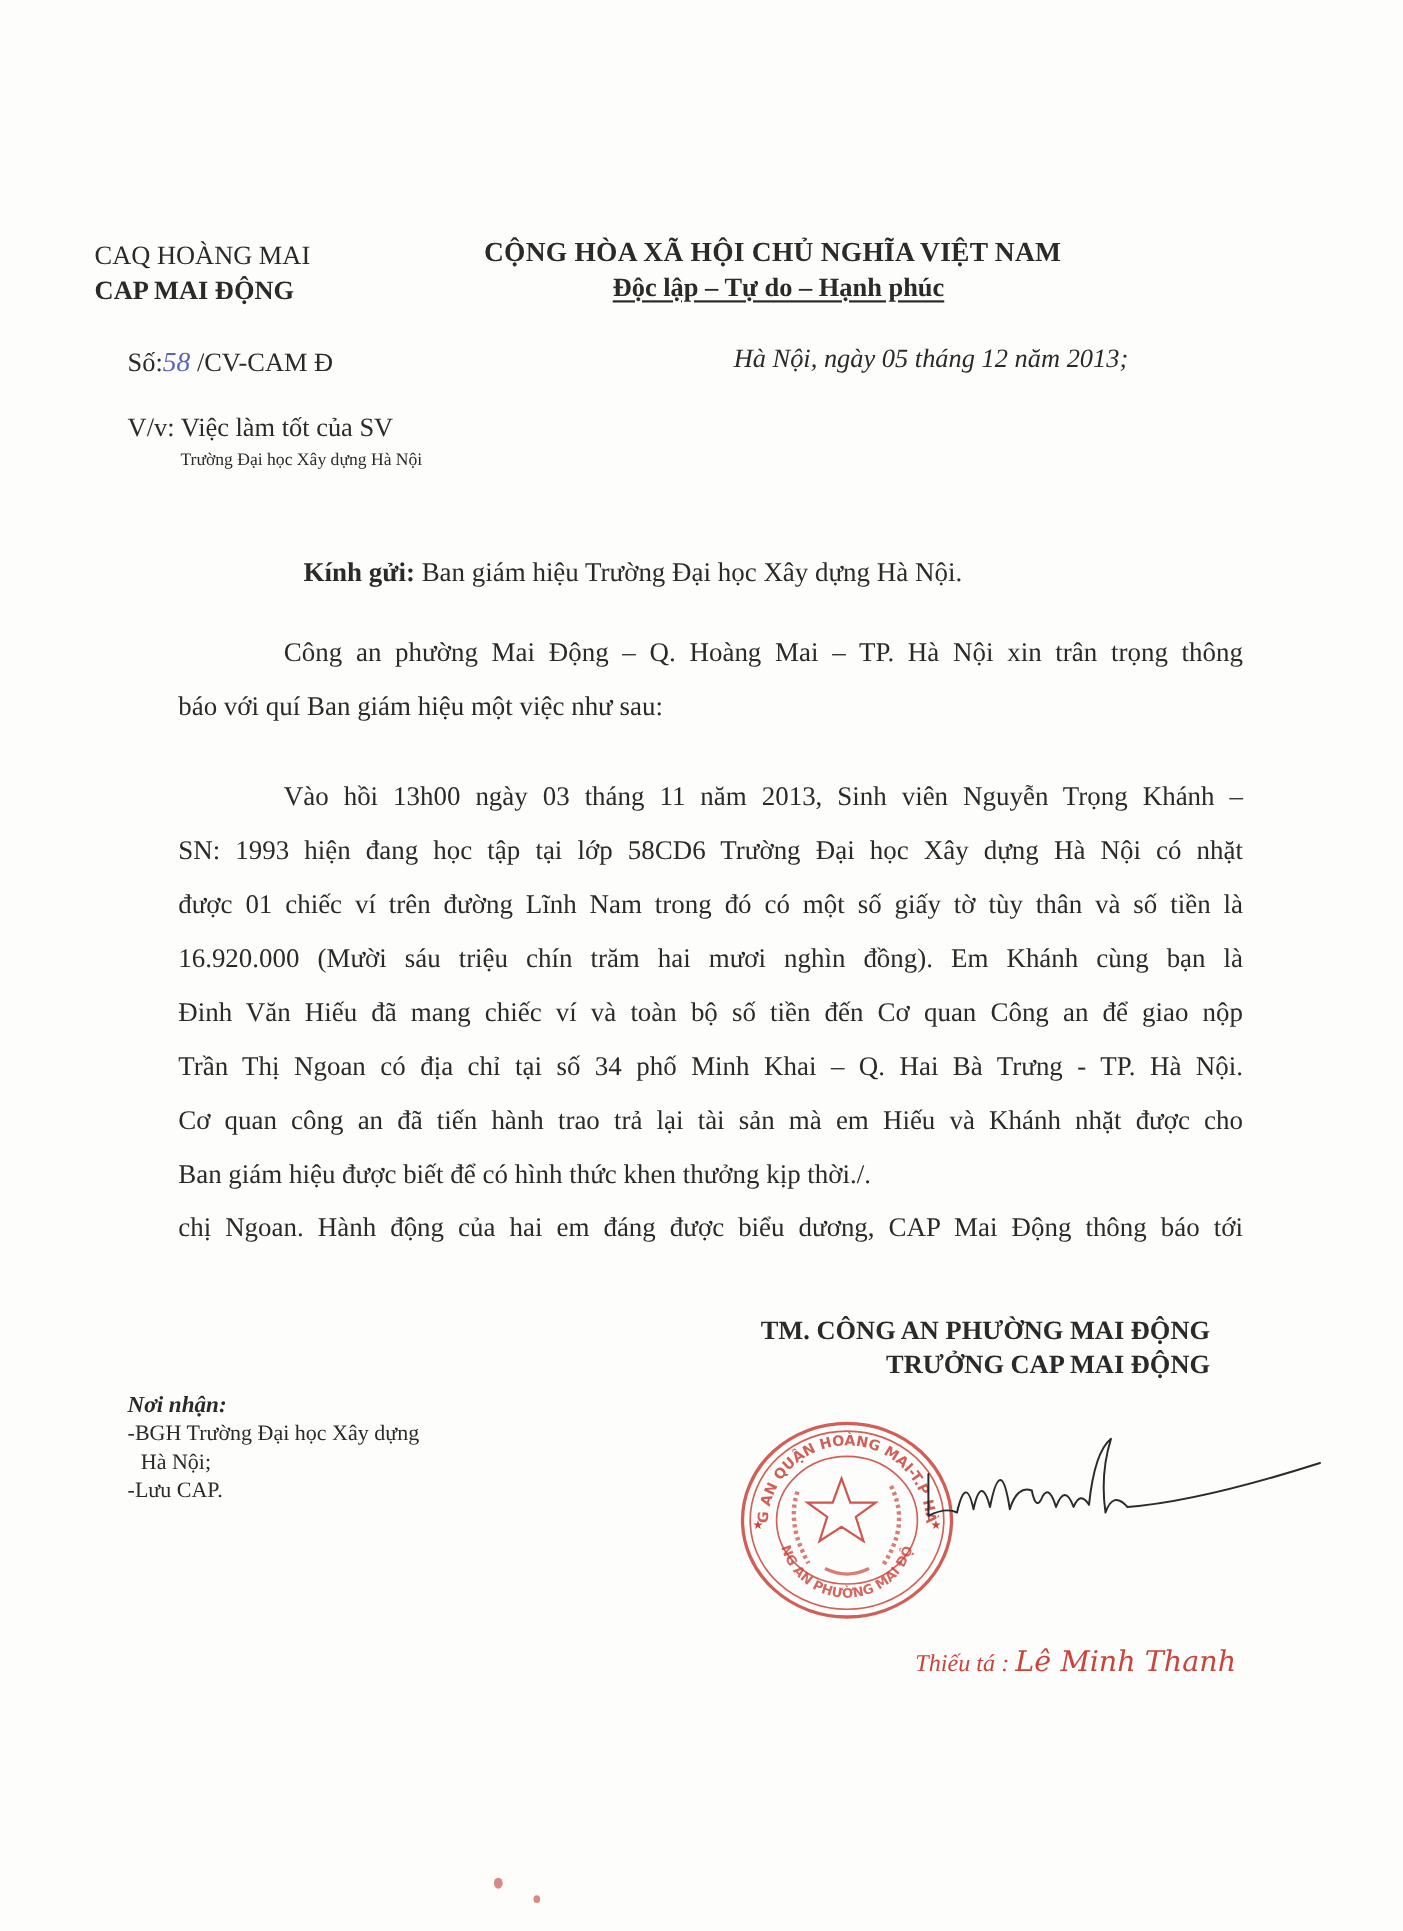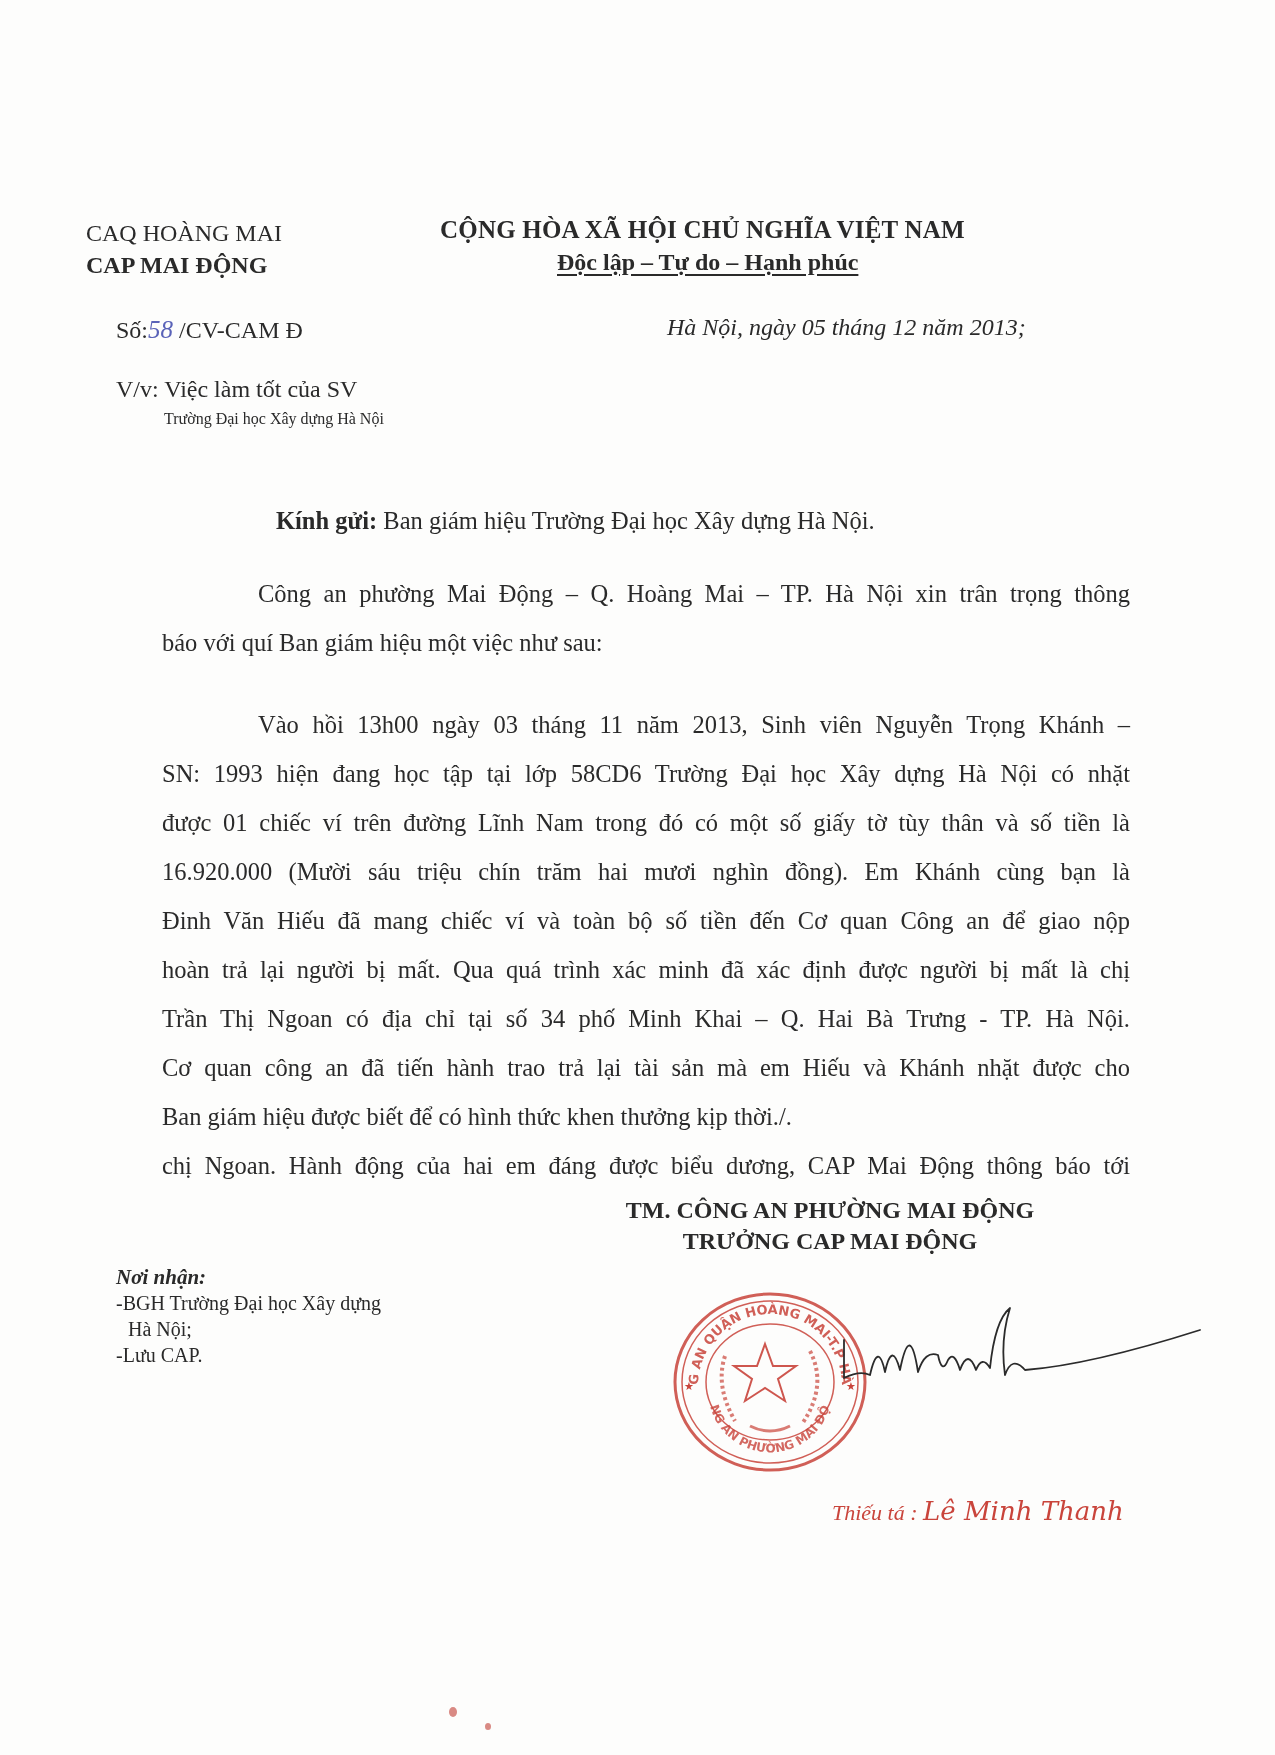--- a/index.html
+++ b/index.html
@@ -15,21 +15,21 @@
     .hdr-left { font-size: 24px; line-height: 31px; }
     .bold { font-weight: bold; }
     .nation { font-size: 25px; font-weight: bold; letter-spacing: 0.2px; }
     .motto { font-size: 24px; font-weight: bold; text-decoration: underline; text-underline-offset: 4px; }
     .num-hand { color: #5a63b8; font-family: Liberation Serif, serif; font-style: italic; font-size: 25px; }
     .italic { font-style: italic; }
     .body-text { font-size: 24.5px; font-family: "Liberation Serif", serif; }
     .para { position: absolute; left: 118px; width: 1012px; font-size: 24.5px; line-height: 49px; text-align: justify; }
     .para .line { display: block; height: 49px; white-space: nowrap; text-align: justify; text-align-last: justify; margin-left: 44px; }
     .para .line.last { text-align-last: left; }
-    .sig-head { font-size: 24px; font-weight: bold; text-align: center; line-height: 31px; }
+    .sig-head { font-size: 24px; font-weight: bold; text-align: right; line-height: 31px; }
     .recip { font-size: 20px; line-height: 26px; }
     .stamp-name { color: #c9443b; font-style: italic; font-size: 22px; }
     .script { font-family: "DejaVu Serif", serif; font-style: italic; font-size: 26px; }
     .speck { position: absolute; border-radius: 50%; background: #d98a84; }
   </style>
 </head>
 <body>
 
 <div class="abs hdr-left" style="left:86px; top:218px;">CAQ HOÀNG MAI</div>
 <div class="abs hdr-left bold" style="left:86px; top:250px;">CAP  MAI ĐỘNG</div>
@@ -55,21 +55,20 @@
   <span class="line" style="padding-left:96px;">Công an phường Mai Động – Q. Hoàng Mai – TP. Hà Nội xin trân trọng thông</span>
   <span class="line last">báo với quí Ban giám hiệu một việc như sau:</span>
 </div>
 
 <div class="para" style="top:700px;">
   <span class="line" style="padding-left:96px;">Vào hồi 13h00 ngày 03 tháng 11 năm 2013, Sinh viên Nguyễn Trọng Khánh –</span>
   <span class="line">SN: 1993 hiện đang học tập tại lớp 58CD6 Trường Đại học Xây dựng Hà Nội có nhặt</span>
   <span class="line">được 01 chiếc ví trên đường Lĩnh Nam trong đó có một số giấy tờ tùy thân và số tiền là</span>
   <span class="line">16.920.000 (Mười sáu triệu chín trăm hai mươi nghìn đồng). Em Khánh cùng bạn là</span>
   <span class="line">Đinh Văn Hiếu đã mang chiếc ví và toàn bộ số tiền đến Cơ quan Công an để giao nộp</span>
-  <span class="line">hoàn trả lại người bị mất. Qua quá trình xác minh đã xác định được người bị mất là chị</span>
   <span class="line">Trần Thị Ngoan có địa chỉ tại số 34 phố Minh Khai – Q. Hai Bà Trưng  - TP. Hà Nội.</span>
   <span class="line">Cơ quan công an đã tiến hành trao trả lại tài sản mà em Hiếu và Khánh nhặt được cho</span>
   <span class="line last">Ban giám hiệu được biết để có hình thức khen thưởng kịp thời./.</span>
   <span class="line">chị Ngoan. Hành động của hai em đáng được biểu dương, CAP Mai Động thông báo tới</span>
 </div>
 
 <div class="abs sig-head" style="left:560px; top:1195px; width:540px;">
   <div>TM. CÔNG AN PHƯỜNG MAI ĐỘNG</div>
   <div>TRƯỞNG CAP MAI ĐỘNG</div>
 </div>

